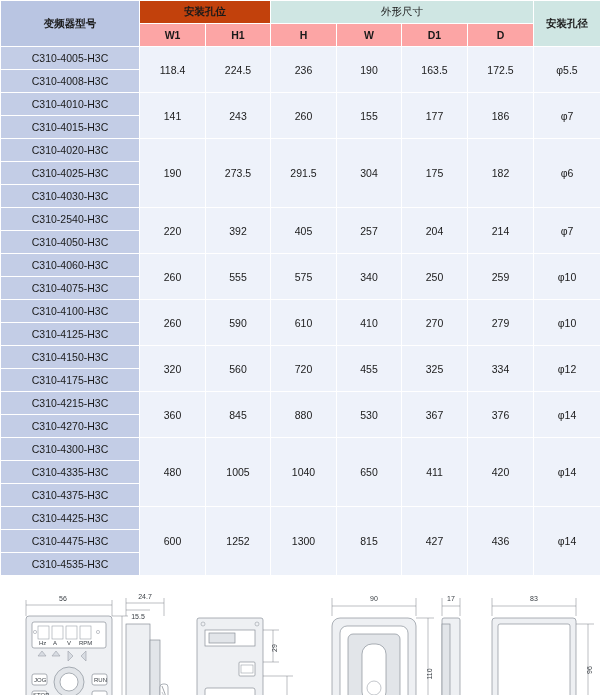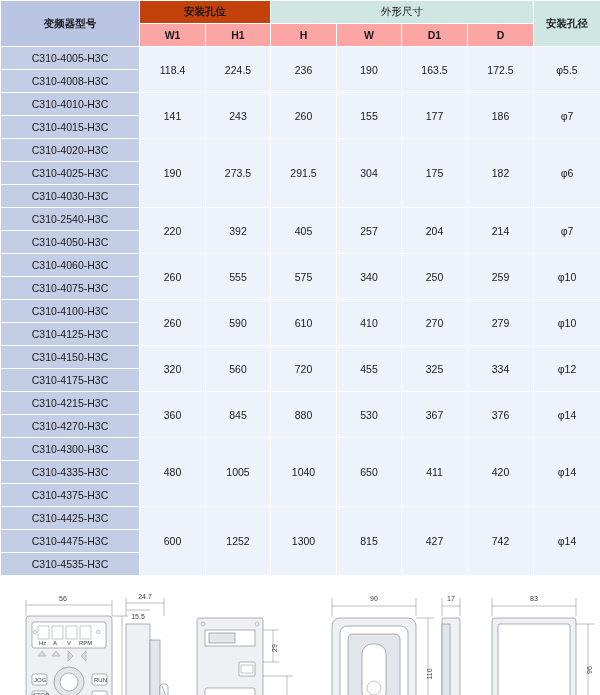--- a/index.html
+++ b/index.html
@@ -187,21 +187,21 @@
       <tr>
         <td class="model">C310-4375-H3C</td>
       </tr>
       <tr>
         <td class="model">C310-4425-H3C</td>
         <td class="val cellB" rowspan="3">600</td>
         <td class="val cellB" rowspan="3">1252</td>
         <td class="val cellB" rowspan="3">1300</td>
         <td class="val cellB" rowspan="3">815</td>
         <td class="val cellB" rowspan="3">427</td>
-        <td class="val cellB" rowspan="3">742</td>
+        <td class="val cellB" rowspan="3">436</td>
         <td class="val cellB" rowspan="3">φ14</td>
       </tr>
       <tr>
         <td class="model">C310-4475-H3C</td>
       </tr>
       <tr>
         <td class="model">C310-4535-H3C</td>
       </tr>
     </tbody>
 </table>

